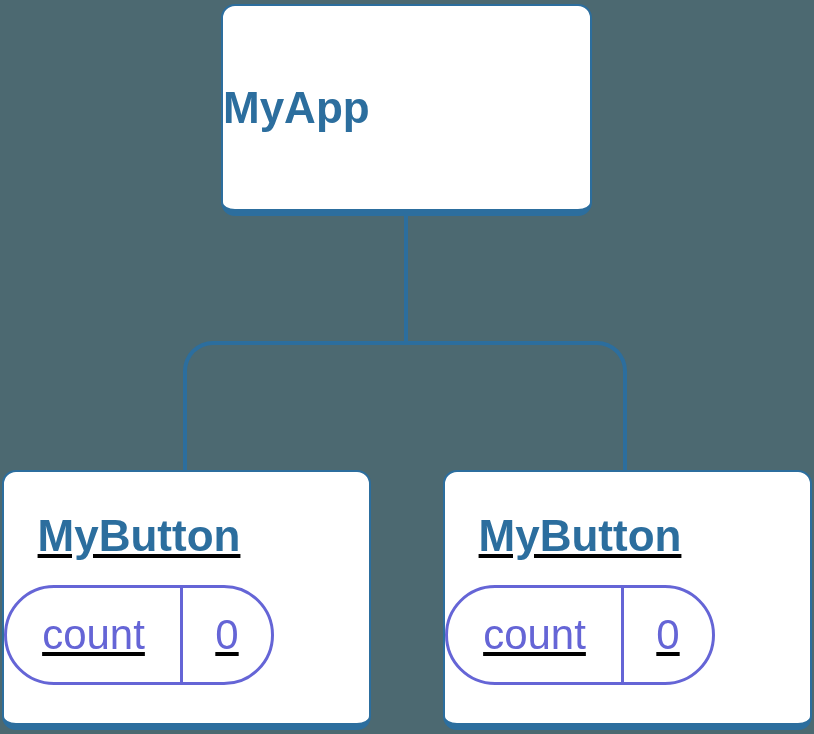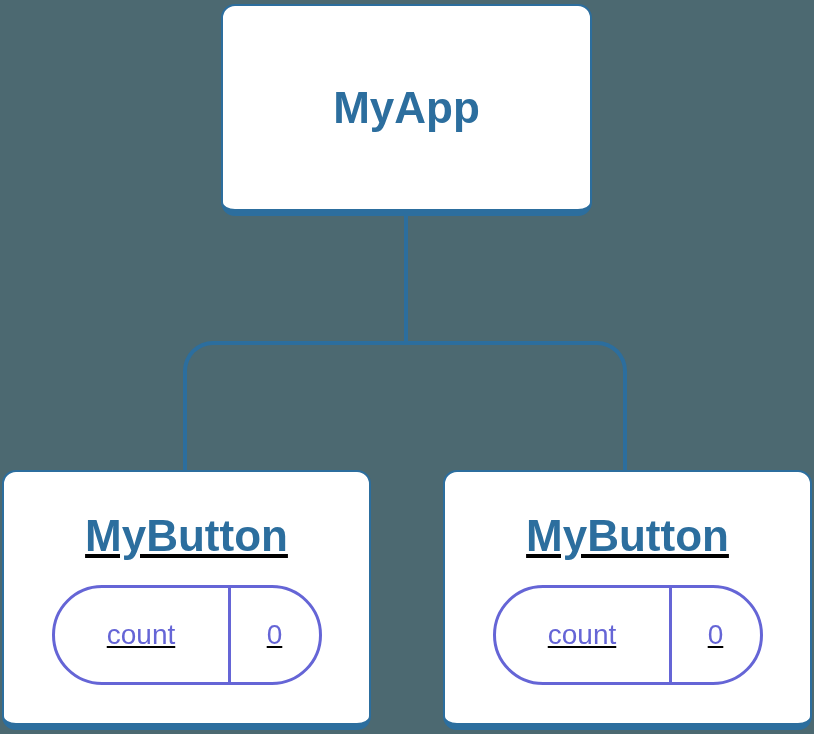--- a/index.html
+++ b/index.html
@@ -13,21 +13,21 @@
   }
   .node {
     position: absolute;
     box-sizing: border-box;
     background: var(--node-fill, #ffffff);
     border: 2px solid var(--node-border, #2C6E9E);
     border-bottom-width: 7px;
     border-radius: 14px;
     display: flex;
     flex-direction: column;
-    align-items: center;
+    align-items: flex-start;
     justify-content: center;
   }
   .node-root   { left: 221px; top: 4px;   width: 371px; height: 212px; }
   .node-left   { left: 2px;   top: 470px; width: 369px; height: 260px; }
   .node-right  { left: 443px; top: 470px; width: 369px; height: 260px; }
   .node-title {
     color: var(--title-text, #2C6E9E);
     font-size: 44px;
     font-weight: bold;
     line-height: 50px;
@@ -52,21 +52,21 @@
     background: transparent;
   }
   .state-pill {
     box-sizing: border-box;
     display: flex;
     align-items: stretch;
     height: 100px;
     border: 3px solid var(--state-accent, #6565D6);
     border-radius: 52px;
     color: var(--state-accent, #6565D6);
-    font-size: 28px;
+    font-size: 42px;
     overflow: hidden;
     background: var(--node-fill, #ffffff);
   }
   .state-key {
     display: flex; align-items: center; justify-content: center;
     width: 173px;
     border-right: 3px solid var(--state-accent, #6565D6);
   }
   .state-value {
     display: flex; align-items: center; justify-content: center;

